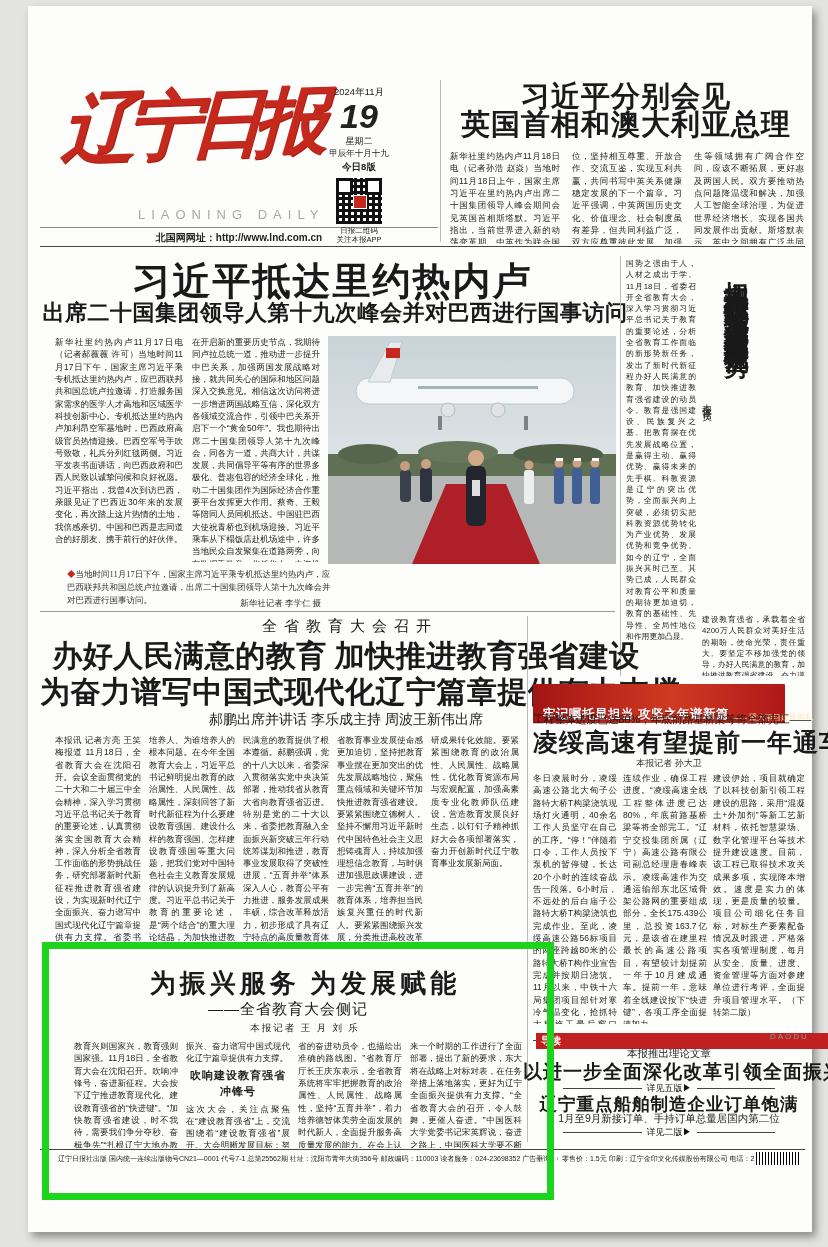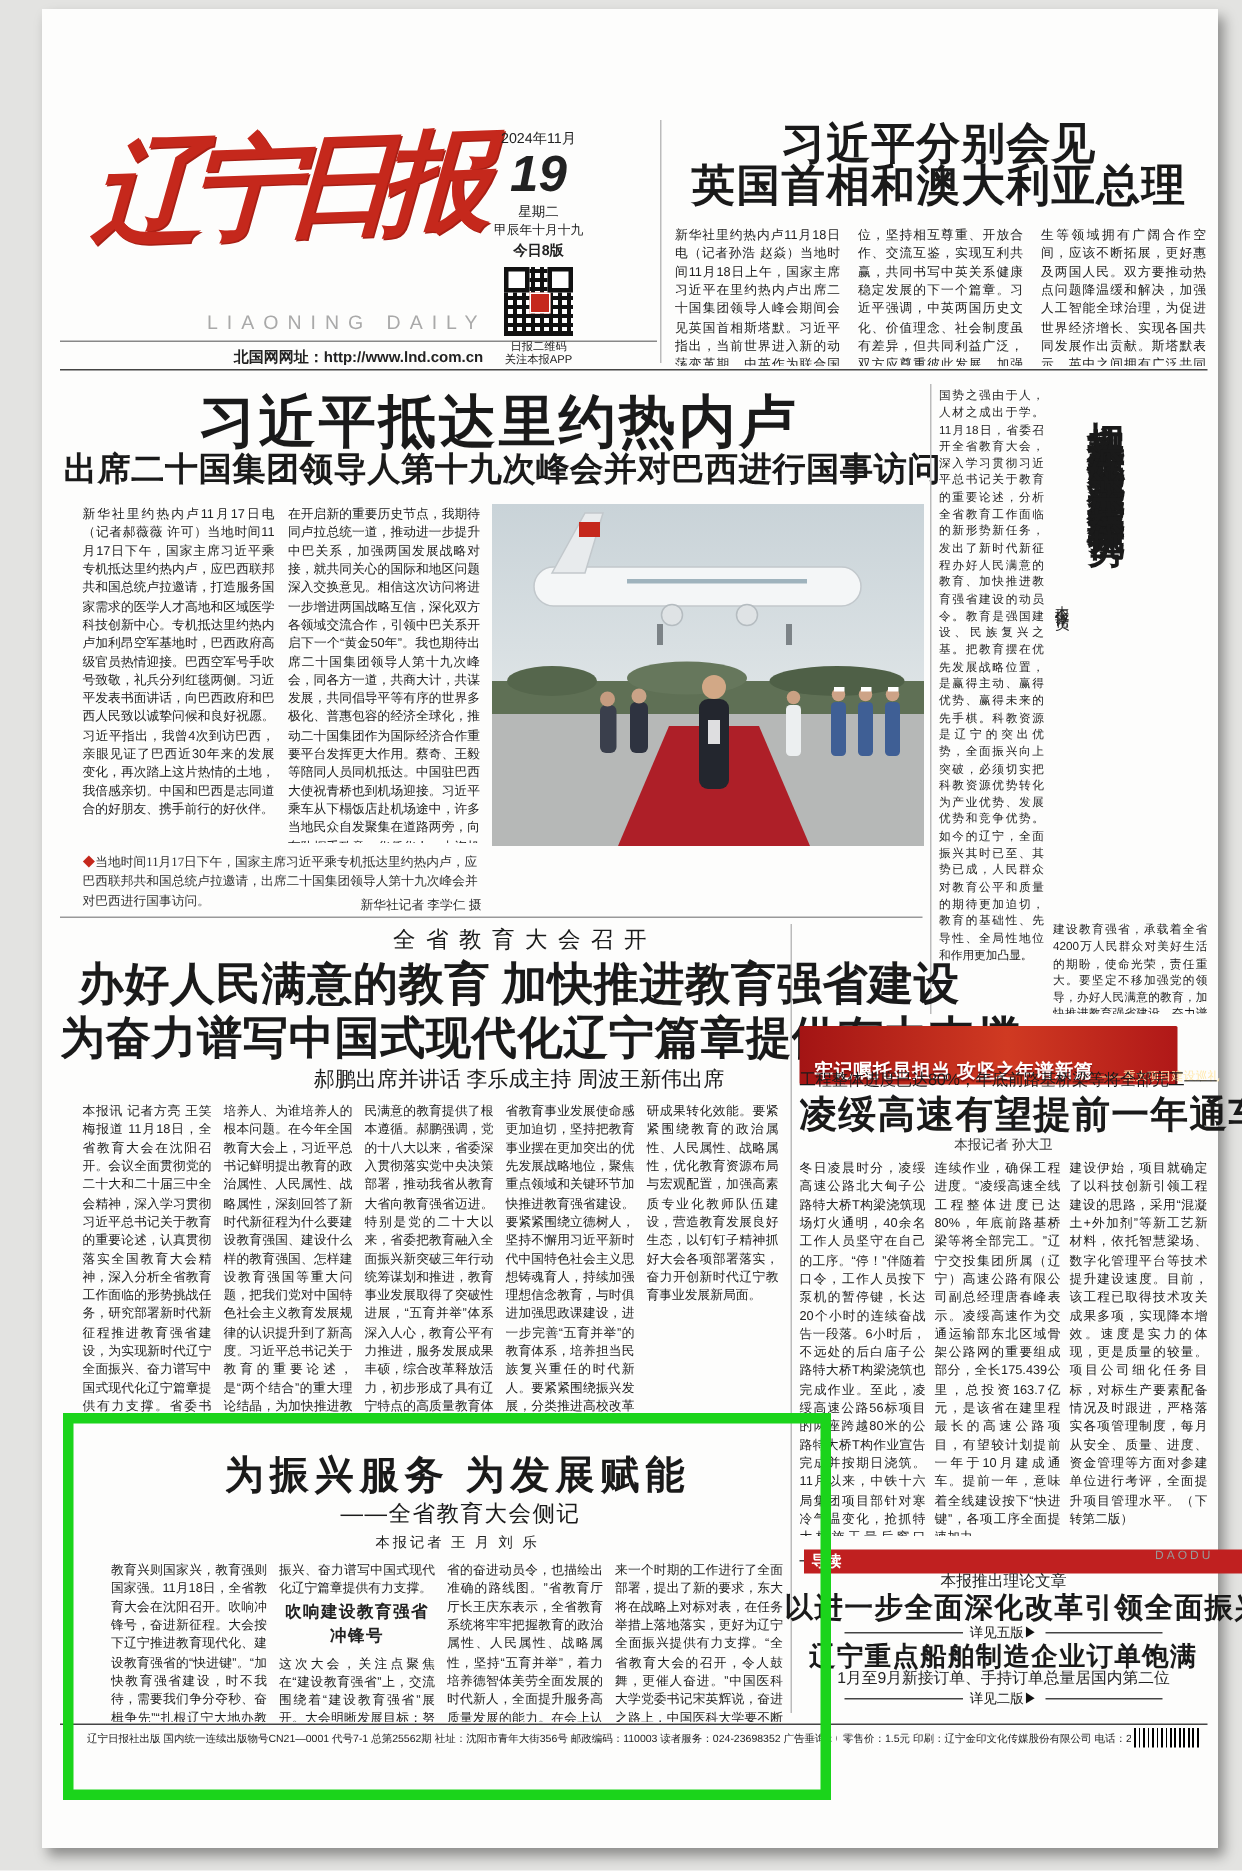--- a/index.html
+++ b/index.html
@@ -31,21 +31,21 @@
         repeating-linear-gradient(90deg,#111 0 3px,#fff 3px 6px);}
   .qr:before,.qr:after{content:"";position:absolute;width:11px;height:11px;border:3px solid #111;background:#fff;}
   .qr:before{left:0;top:0;} .qr:after{right:0;top:0;}
   .qr .dot{position:absolute;left:17px;top:17px;width:12px;height:12px;background:#c5281c;border:1px solid #fff;}
   .qr-cap{font-size:7.5px;line-height:1.3;}
   
   .tr-head{font-size:29px;font-weight:900;line-height:1.12;letter-spacing:1px;}
   .lead-head{font-size:38px;font-weight:900;letter-spacing:2px;white-space:nowrap;}
   .lead-sub{font-size:22px;font-weight:600;letter-spacing:0.5px;white-space:nowrap;}
   .edu-head{font-size:30px;font-weight:900;letter-spacing:0.5px;white-space:nowrap;}
-  .caption{font-size:8.5px;line-height:1.5;color:#333;font-family:"Liberation Serif",serif;}
+  .caption{font-size:8.5px;line-height:1.5;color:#333;font-family:"Liberation Serif",serif;margin-left:12px;}
   .credit{font-size:8.5px;color:#333;text-align:right;font-family:"Liberation Serif",serif;}
   
   .vtitle{writing-mode:vertical-rl;font-size:25px;font-weight:900;letter-spacing:3px;
           line-height:1.75;height:348px;font-family:"Liberation Serif",serif;}
   .vbyline{writing-mode:vertical-rl;font-size:9.5px;color:#222;letter-spacing:2px;}
   
   .banner{background:linear-gradient(90deg,#a31414,#d03a22 55%,#b01818);color:#fff;
           display:flex;align-items:flex-end;padding:0 10px;height:39px;border-radius:1px;}
   .banner .main{font-size:12.5px;font-weight:bold;letter-spacing:0.5px;white-space:nowrap;
                 text-shadow:0 1px 1px #7a0d0d;}
@@ -211,21 +211,21 @@
 </div>
 <div class="abs d2 center" style="left:533px;top:1092px;width:272px;">辽宁重点船舶制造企业订单饱满</div>
 <div class="abs dsub center" style="left:533px;top:1112px;width:272px;">1月至9月新接订单、手持订单总量居国内第二位</div>
 <div class="abs refline" style="left:563px;top:1126px;width:212px;">
   <span class="ln"></span>
   <span class="tx">详见二版▶</span>
   <span class="ln"></span>
 </div>
 
 <div class="abs ce-title serif center" style="left:70px;top:966px;width:470px;">为振兴服务 为发展赋能</div>
-<div class="abs ce-sub center" style="left:72px;top:1000px;width:470px;">——全省教育大会侧记</div>
+<div class="abs ce-sub center" style="left:53px;top:1000px;width:470px;">——全省教育大会侧记</div>
 <div class="abs ce-byline center" style="left:70px;top:1022px;width:470px;font-family:Liberation Serif, serif;">本报记者 王 月 刘 乐</div>
 <div class="abs col" style="left:74px;top:1040px;width:104px;height:108px;">教育兴则国家兴，教育强则国家强。11月18日，全省教育大会在沈阳召开。吹响冲锋号，奋进新征程。大会按下辽宁推进教育现代化、建设教育强省的“快进键”。“加快教育强省建设，时不我待，需要我们争分夺秒、奋楫争先”“扎根辽宁大地办教育，为辽宁全面振兴贡献智慧和力量”“聚焦产出高质量科研成果，向建设世界一流大学迈进”。大会上，共识在凝聚，力量在积蓄。新时代新征程赋予辽宁教育新使命，加快推进教育强省建设，为实现新时代辽宁全面</div>
 <div class="abs col" style="left:186px;top:1040px;width:104px;height:108px;">
   <span>振兴、奋力谱写中国式现代化辽宁篇章提供有力支撑。</span>
   <div class="ce-subhead">吹响建设教育强省冲锋号</div>
   <span>这次大会，关注点聚焦在“建设教育强省”上，交流围绕着“建设教育强省”展开。大会明晰发展目标：努力建设基础教育公平优质、职业教育产教融合、高等教育自强卓越的教育强省，人才培养精准高效、科研成果持续涌现的教育强省，人民群众满意、支撑全面振兴的教育强省，为建设教育强国贡献辽宁力量。“大会发出了加快建设教育强</span>
 </div>
 <div class="abs col" style="left:298px;top:1040px;width:104px;height:108px;">省的奋进动员令，也描绘出准确的路线图。”省教育厅厅长王庆东表示，全省教育系统将牢牢把握教育的政治属性、人民属性、战略属性，坚持“五育并举”，着力培养德智体美劳全面发展的时代新人，全面提升服务高质量发展的能力。在会上认真圈点记录，在分组讨论中积极建言献策，锚定教育强省目标，与会代表底气十足、信心满怀。“东北大学将充分发挥科教优势，在建设教育强省、推动高等教育高质量发展中发挥龙头作用。”东北大学党委书记郭海军表示，大会对未</div>
 <div class="abs col" style="left:410px;top:1040px;width:112px;height:108px;">来一个时期的工作进行了全面部署，提出了新的要求，东大将在战略上对标对表，在任务举措上落地落实，更好为辽宁全面振兴提供有力支撑。“全省教育大会的召开，令人鼓舞，更催人奋进。”中国医科大学党委书记宋英辉说，奋进之路上，中国医科大学要不断完善红医特色思想政治教育体系，系统推进教育体系、科技创新体系和人才体系建设，打造服务国家需求的医学人才高地和区域医学科技创新中心，培养更多仁心医者，为建设教育强省作出更大贡献。（下转第二版）</div>
 

